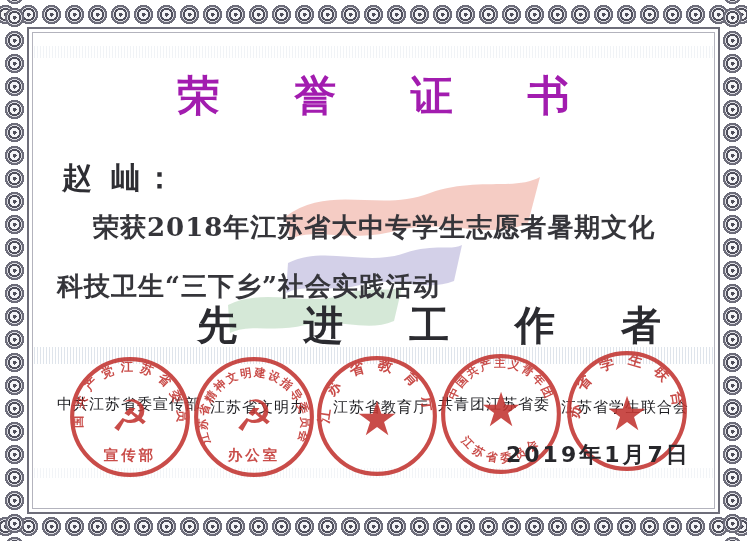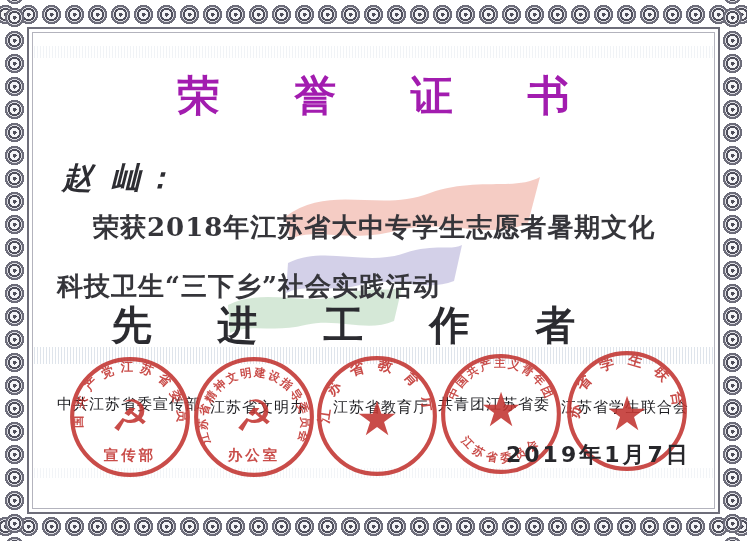--- a/index.html
+++ b/index.html
@@ -38,31 +38,31 @@
 
   
   .title{
     position:absolute;top:68px;left:0;width:747px;text-align:center;z-index:2;
     font-family:"DejaVu Serif","Liberation Serif",serif;
     font-size:42px;font-weight:bold;letter-spacing:30px;text-indent:30px;
   }
   .recipient{
     position:absolute;left:62px;top:158px;z-index:2;
     font-family:"DejaVu Serif","Liberation Serif",serif;
-    font-size:30px;font-weight:bold;letter-spacing:4px;color:#2e2e33;font-style:italic;
+    font-size:30px;font-weight:bold;letter-spacing:4px;color:#2e2e33;
   }
   .body-line{
     position:absolute;z-index:2;white-space:nowrap;
     font-family:"DejaVu Serif","Liberation Serif",serif;
     font-size:26px;font-weight:bold;color:#35353a;letter-spacing:1px;
   }
   .line1{left:93px;top:210px;}
   .line2{left:57px;top:269px;}
   .award{
-    position:absolute;top:298px;left:0;width:687px;text-align:center;z-index:2;
+    position:absolute;top:298px;left:0;width:687px;text-align:right;z-index:2;
     font-family:"DejaVu Serif","Liberation Serif",serif;
     font-size:40px;font-weight:bold;letter-spacing:26px;text-indent:26px;color:#2b2b30;
   }
   .org-text{
     position:absolute;z-index:2;white-space:nowrap;
     font-size:15px;font-weight:normal;color:#1e1e22;letter-spacing:1px;
   }
   .org1{left:57px;top:395px;}
   .org2{left:210px;top:398px;}
   .org3{left:333px;top:398px;}

